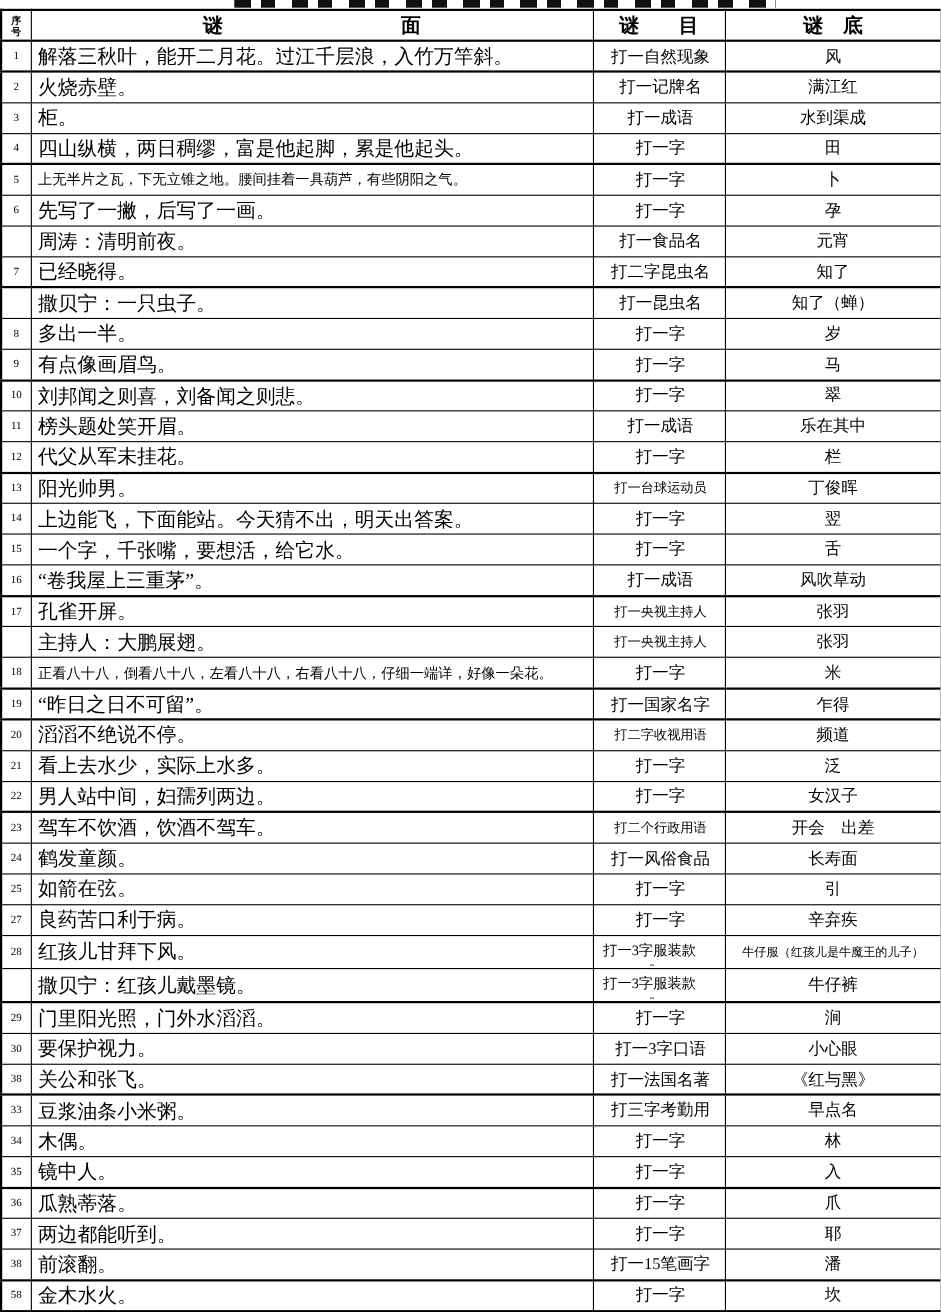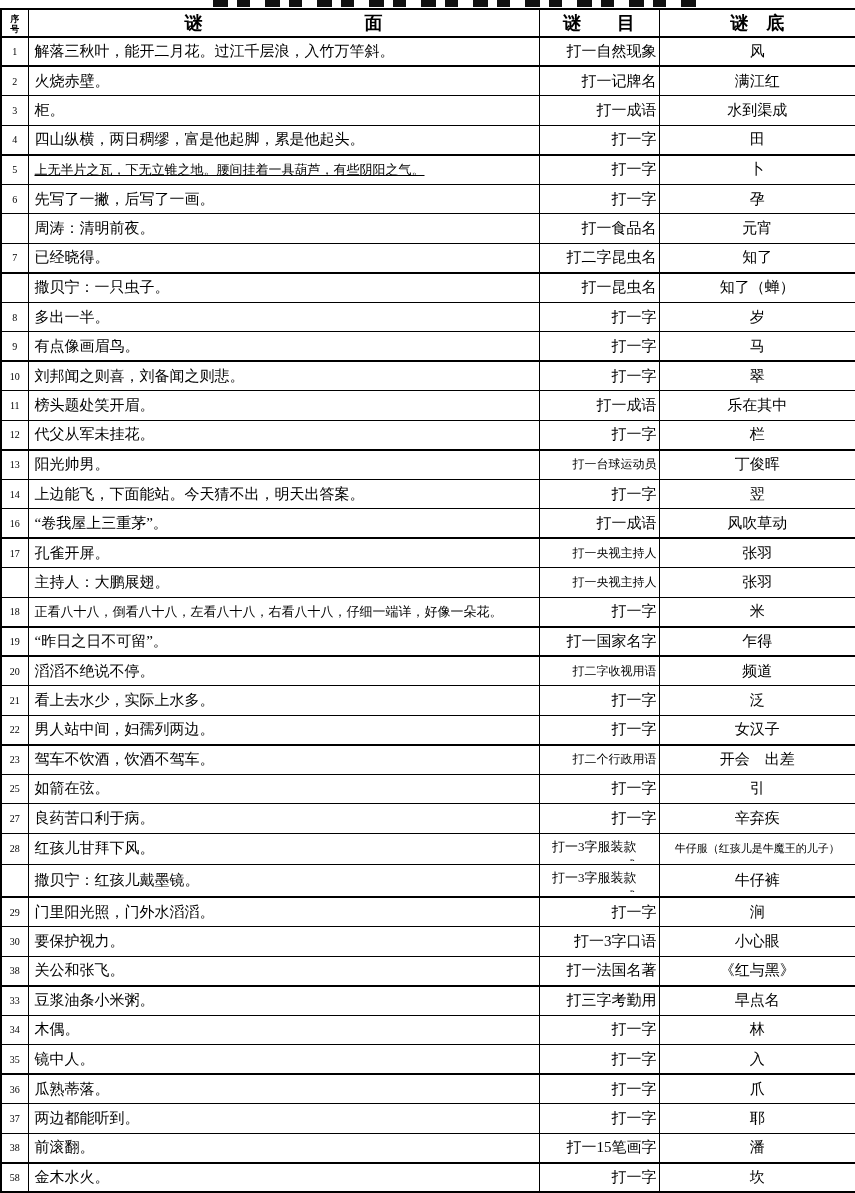--- a/index.html
+++ b/index.html
@@ -13,24 +13,24 @@
   col.c-no{width:27px;} col.c-riddle{width:511px;} col.c-cat{width:120px;} col.c-ans{width:197px;}
   th,td{border:1px solid #000;overflow:hidden;vertical-align:middle;}
   table{border:2px solid #000;}
   thead th{border-bottom:2px solid #000;font-weight:bold;}
   thead tr{height:25px;}
   tbody tr{height:26px;}
   tr.thick-top td{border-top:2px solid #000;}
   th.no{font-size:9px;line-height:10px;padding:2px 7px 0;word-break:break-all;text-align:center;}
   th.big{font-size:18px;text-align:center;white-space:pre;}
   td.no{font-size:10px;text-align:center;padding:0;}
-  td.riddle{font-size:15px;text-align:left;padding:0 4px 0 6px;white-space:nowrap;}
-  td.riddle.sm{font-size:13px;text-decoration:underline;}
+  td.riddle{font-size:18px;text-align:left;padding:0 4px 0 6px;white-space:nowrap;}
+  td.riddle.sm{font-size:13px;}
   td.riddle.xs{font-size:13px;}
-  td.cat{font-size:15px;text-align:right;padding:0 2px 0 5px;white-space:nowrap;}
+  td.cat{font-size:15px;text-align:center;padding:0 2px 0 5px;white-space:nowrap;}
   td.cat.sm{font-size:12px;}
   td.cat.wrapclip{white-space:normal;padding:0 0 0 5px;vertical-align:top;}
   .clipbox{width:92px;height:24px;overflow:hidden;font-size:13px;line-height:19px;
            white-space:normal;word-break:break-all;padding-top:3px;}
   td.ans{font-size:15px;text-align:center;padding:0;white-space:nowrap;}
   td.ans.sm{font-size:11px;margin-left:17px;}
 </style>
 </head>
 <body>
 
@@ -142,20 +142,26 @@
         <td class="cat sm">打一台球运动员</td>
         <td class="ans">丁俊晖</td>
       </tr>
       <tr>
         <td class="no">14</td>
         <td class="riddle">上边能飞，下面能站。今天猜不出，明天出答案。</td>
         <td class="cat">打一字</td>
         <td class="ans">翌</td>
       </tr>
       <tr>
+        <td class="no">15</td>
+        <td class="riddle">一个字，千张嘴，要想活，给它水。</td>
+        <td class="cat">打一字</td>
+        <td class="ans">舌</td>
+      </tr>
+      <tr>
         <td class="no">16</td>
         <td class="riddle">“卷我屋上三重茅”。</td>
         <td class="cat">打一成语</td>
         <td class="ans">风吹草动</td>
       </tr>
       <tr class="thick-top">
         <td class="no">17</td>
         <td class="riddle">孔雀开屏。</td>
         <td class="cat sm">打一央视主持人</td>
         <td class="ans">张羽</td>
@@ -194,20 +200,26 @@
         <td class="no">22</td>
         <td class="riddle">男人站中间，妇孺列两边。</td>
         <td class="cat">打一字</td>
         <td class="ans">女汉子</td>
       </tr>
       <tr class="thick-top">
         <td class="no">23</td>
         <td class="riddle">驾车不饮酒，饮酒不驾车。</td>
         <td class="cat sm">打二个行政用语</td>
         <td class="ans">开会　出差</td>
+      </tr>
+      <tr>
+        <td class="no">24</td>
+        <td class="riddle">鹤发童颜。</td>
+        <td class="cat">打一风俗食品</td>
+        <td class="ans">长寿面</td>
       </tr>
       <tr>
         <td class="no">25</td>
         <td class="riddle">如箭在弦。</td>
         <td class="cat">打一字</td>
         <td class="ans">引</td>
       </tr>
       <tr>
         <td class="no">27</td>
         <td class="riddle">良药苦口利于病。</td>

